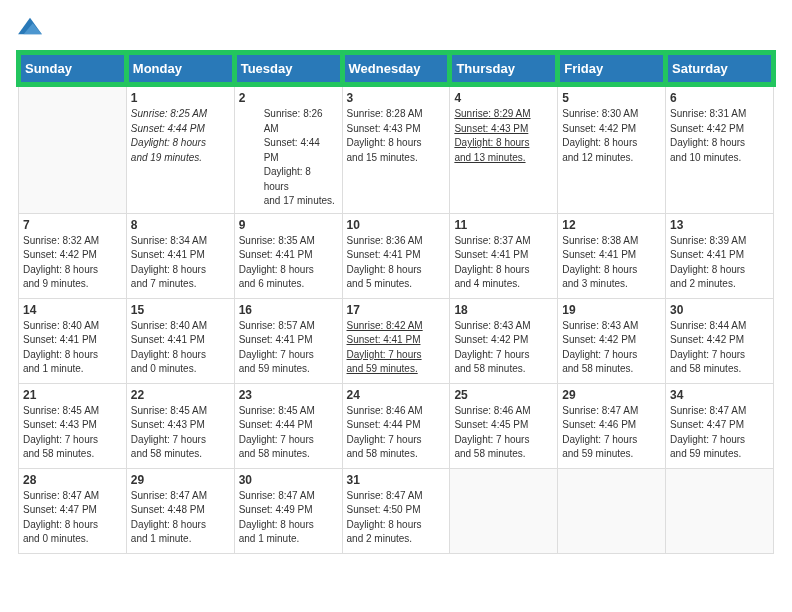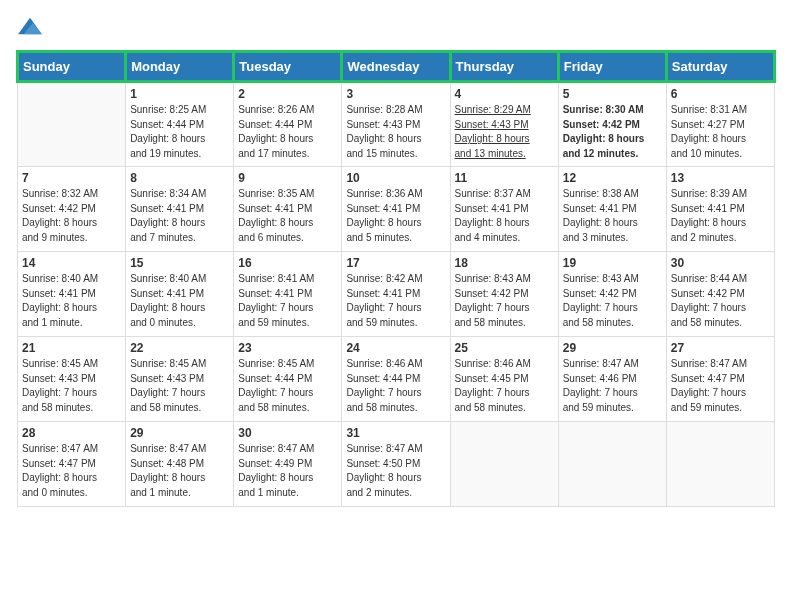--- a/index.html
+++ b/index.html
@@ -52,21 +52,21 @@
       border-collapse: collapse;
       table-layout: fixed;
     }
     thead tr th {
       background-color: #2979b8;
       color: #fff;
       font-size: 13px;
       font-weight: bold;
       padding: 6px 4px;
       text-align: left;
-      border: 3px solid #22c55e;
+      border: 5px solid #22c55e;
     }
     tbody tr td {
       vertical-align: top;
       font-size: 10.5px;
       color: #333;
       padding: 4px 4px;
       border: 1px solid #ddd;
       height: 85px;
     }
     tbody tr td.empty {
@@ -113,57 +113,57 @@
         <th>Thursday</th>
         <th>Friday</th>
         <th>Saturday</th>
       </tr>
   </thead>
   <tbody id="calendar-body">
       <tr>
         <td class="empty"></td>
         <td>
           <span class="day-number">1</span>
-          <div class="day-info" style="white-space: pre-line;">Sunrise: 8:25 AM
+          <div class="day-info" style="white-space: pre-line; font-style: italic;">Sunrise: 8:25 AM
 Sunset: 4:44 PM
 Daylight: 8 hours
 and 19 minutes.</div>
         </td>
         <td>
           <span class="day-number">2</span>
-          <div class="day-info" style="white-space: pre-line;">Sunrise: 8:26 AM
+          <div class="day-info" style="white-space: pre-line; margin-left: 25px;">Sunrise: 8:26 AM
 Sunset: 4:44 PM
 Daylight: 8 hours
 and 17 minutes.</div>
         </td>
         <td>
           <span class="day-number">3</span>
           <div class="day-info" style="white-space: pre-line;">Sunrise: 8:28 AM
 Sunset: 4:43 PM
 Daylight: 8 hours
 and 15 minutes.</div>
         </td>
         <td>
           <span class="day-number">4</span>
           <div class="day-info" style="white-space: pre-line; text-decoration: underline;">Sunrise: 8:29 AM
 Sunset: 4:43 PM
 Daylight: 8 hours
 and 13 minutes.</div>
         </td>
         <td>
           <span class="day-number">5</span>
-          <div class="day-info" style="white-space: pre-line; font-weight: bold;">Sunrise: 8:30 AM
+          <div class="day-info" style="white-space: pre-line;">Sunrise: 8:30 AM
 Sunset: 4:42 PM
 Daylight: 8 hours
 and 12 minutes.</div>
         </td>
         <td>
           <span class="day-number">6</span>
           <div class="day-info" style="white-space: pre-line;">Sunrise: 8:31 AM
-Sunset: 4:27 PM
+Sunset: 4:42 PM
 Daylight: 8 hours
 and 10 minutes.</div>
         </td>
       </tr>
       <tr>
         <td>
           <span class="day-number">7</span>
           <div class="day-info" style="white-space: pre-line;">Sunrise: 8:32 AM
 Sunset: 4:42 PM
 Daylight: 8 hours
@@ -222,28 +222,28 @@
         </td>
         <td>
           <span class="day-number">15</span>
           <div class="day-info" style="white-space: pre-line;">Sunrise: 8:40 AM
 Sunset: 4:41 PM
 Daylight: 8 hours
 and 0 minutes.</div>
         </td>
         <td>
           <span class="day-number">16</span>
-          <div class="day-info" style="white-space: pre-line;">Sunrise: 8:41 AM
+          <div class="day-info" style="white-space: pre-line;">Sunrise: 8:57 AM
 Sunset: 4:41 PM
 Daylight: 7 hours
 and 59 minutes.</div>
         </td>
         <td>
           <span class="day-number">17</span>
-          <div class="day-info" style="white-space: pre-line;">Sunrise: 8:42 AM
+          <div class="day-info" style="white-space: pre-line; text-decoration: underline;">Sunrise: 8:42 AM
 Sunset: 4:41 PM
 Daylight: 7 hours
 and 59 minutes.</div>
         </td>
         <td>
           <span class="day-number">18</span>
           <div class="day-info" style="white-space: pre-line;">Sunrise: 8:43 AM
 Sunset: 4:42 PM
 Daylight: 7 hours
 and 58 minutes.</div>
@@ -300,21 +300,21 @@
 and 58 minutes.</div>
         </td>
         <td>
           <span class="day-number">29</span>
           <div class="day-info" style="white-space: pre-line;">Sunrise: 8:47 AM
 Sunset: 4:46 PM
 Daylight: 7 hours
 and 59 minutes.</div>
         </td>
         <td>
-          <span class="day-number">27</span>
+          <span class="day-number">34</span>
           <div class="day-info" style="white-space: pre-line;">Sunrise: 8:47 AM
 Sunset: 4:47 PM
 Daylight: 7 hours
 and 59 minutes.</div>
         </td>
       </tr>
       <tr>
         <td>
           <span class="day-number">28</span>
           <div class="day-info" style="white-space: pre-line;">Sunrise: 8:47 AM

